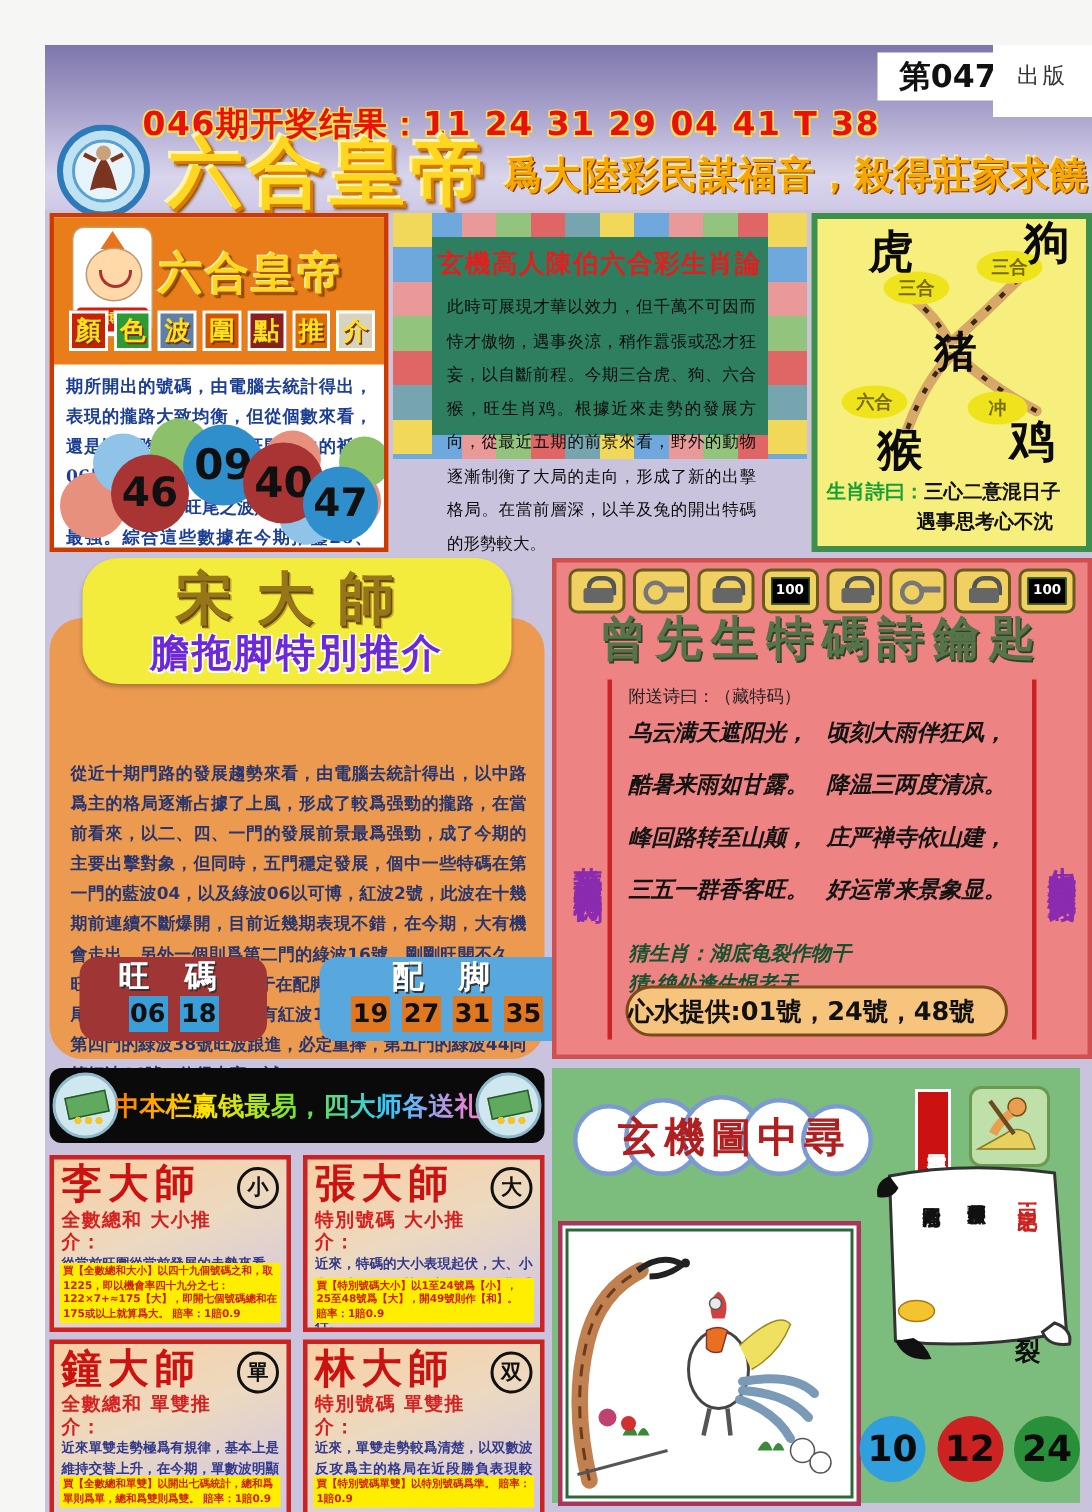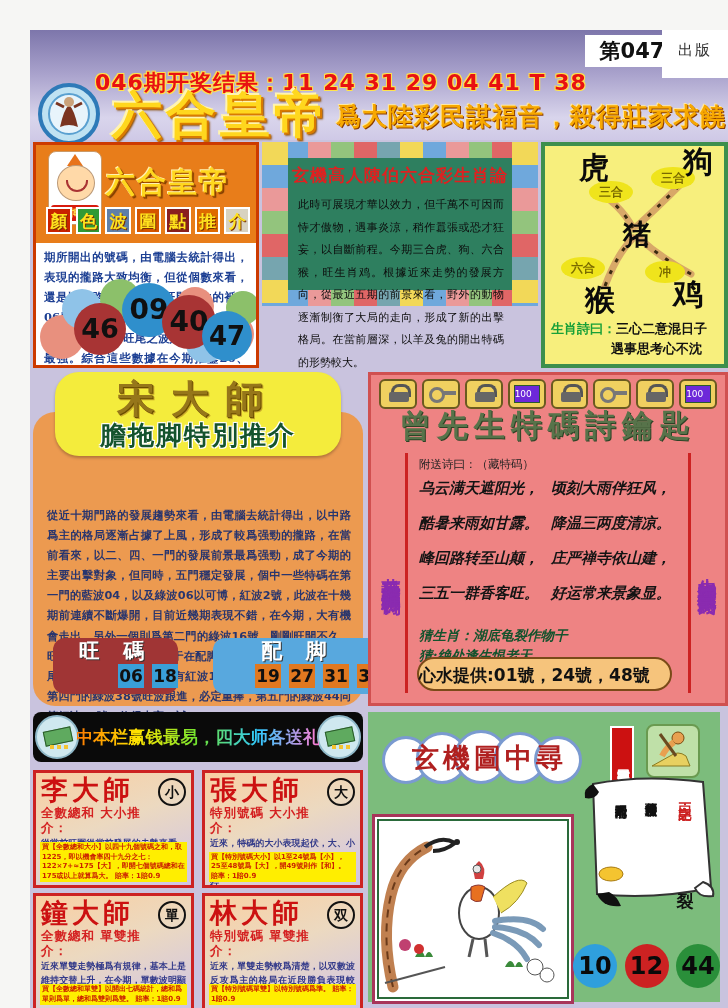--- a/index.html
+++ b/index.html
@@ -46,39 +46,39 @@
   
   .dpanel{position:absolute;left:541px;top:142px;width:187px;height:226px;background:#f7ef7d;border:4px solid #3d8f4d;box-sizing:border-box;}
   .d-poem{position:absolute;left:6px;bottom:6px;right:4px;font-size:13px;line-height:1.5;}
   .d-poem .lbl{color:#18a038;font-weight:bold;float:left;font-size:13px;}
   .d-poem .ln{color:#111;font-weight:bold;font-family:"DejaVu Serif","Liberation Serif",serif;}
   
   .spanel{position:absolute;left:33px;top:372px;width:330px;height:334px;}
   .s-orange{position:absolute;left:0;top:40px;right:0;bottom:0;background:#ec9a50;border-radius:22px;}
   .s-pill{position:absolute;left:22px;top:0;width:286px;height:84px;background:#f4ec3c;border-radius:24px;box-shadow:0 2px 3px rgba(0,0,0,.25);}
   .s-name{position:absolute;left:0;right:0;top:2px;text-align:center;font-size:38px;font-weight:bold;color:#96761a;letter-spacing:16px;text-shadow:1px 1px 0 #6a4c00,2px 2px 0 #c9a92a;}
-  .s-sub{position:absolute;left:0;right:0;top:46px;text-align:center;font-size:26px;font-weight:bold;color:#14532d;letter-spacing:2px;
+  .s-sub{position:absolute;left:0;right:0;top:46px;text-align:center;font-size:26px;font-weight:bold;color:#6d28d9;letter-spacing:2px;
          text-shadow:1px 1px 0 #fff,-1px -1px 0 #fff,1px -1px 0 #fff,-1px 1px 0 #fff;}
   .s-body{position:absolute;left:14px;right:12px;top:94px;font-size:11.3px;font-weight:bold;color:#28356e;line-height:1.78;text-align:justify;}
   .s-hot{position:absolute;left:20px;bottom:12px;width:125px;height:56px;background:#a03535;border-radius:12px;}
   .s-pair{position:absolute;left:180px;bottom:12px;width:170px;height:56px;background:#58a8de;border-radius:12px;}
   .s-boxlabel{text-align:center;font-size:21px;font-weight:bold;color:#fff;letter-spacing:8px;line-height:26px;text-shadow:1px 1px 0 #333;}
-  .s-nums{display:flex;justify-content:flex-end;gap:8px;}
+  .s-nums{display:flex;justify-content:center;gap:8px;}
   .s-num{width:26px;height:24px;font-size:17px;font-weight:bold;color:#101010;text-align:center;line-height:24px;}
   .s-hot .s-num{background:#3a9fd8;}
   .s-pair .s-num{background:#e07820;}
   
   .gpanel{position:absolute;left:368px;top:372px;width:360px;height:334px;background:#ee8383;border:3px solid #d05050;box-sizing:border-box;overflow:hidden;}
   .g-icons{position:absolute;left:8px;top:4px;right:8px;display:flex;gap:5px;}
   .g-tile{flex:1;height:26px;background:#f0d060;border:2px solid #6a5a20;border-radius:6px;position:relative;}
   .g-tile .shackle{position:absolute;left:10px;top:3px;width:14px;height:10px;border:3px solid #555;border-bottom:none;border-radius:8px 8px 0 0;}
   .g-tile .lockbody{position:absolute;left:8px;top:11px;width:20px;height:10px;background:#666;border-radius:2px;}
   .g-tile .keyring{position:absolute;left:5px;top:6px;width:10px;height:10px;border:3px solid #777;border-radius:50%;}
   .g-tile .keystem{position:absolute;left:18px;top:10px;width:14px;height:4px;background:#777;}
-  .g-tile .bill{position:absolute;left:4px;top:4px;right:4px;bottom:4px;background:#6d28d9;border:1px solid #2a5a2a;color:#fff;font-size:9px;font-weight:normal;line-height:16px;}
+  .g-tile .bill{position:absolute;left:4px;top:4px;right:4px;bottom:4px;background:#000000;border:1px solid #2a5a2a;color:#fff;font-size:9px;font-weight:bold;text-align:center;line-height:16px;}
   .g-title{position:absolute;left:0;right:0;top:30px;text-align:center;font-size:31px;font-weight:bold;color:#57734a;letter-spacing:6px;text-shadow:1px 1px 0 #2e4226;white-space:nowrap;}
   .g-vert{position:absolute;top:78px;bottom:10px;width:30px;writing-mode:vertical-rl;text-orientation:upright;font-size:19px;font-weight:bold;color:#8a2bb0;letter-spacing:2px;text-align:center;}
   .g-vl{left:4px;border-right:3px solid #cc2222;}
   .g-vr{right:4px;border-left:3px solid #cc2222;}
   .g-note{position:absolute;left:48px;top:82px;font-size:11.5px;color:#222;}
   .g-poem{position:absolute;left:48px;right:48px;top:104px;display:grid;grid-template-columns:1fr 1fr;row-gap:16px;column-gap:6px;
           font-size:15px;font-weight:bold;color:#141414;font-family:"DejaVu Serif","Liberation Serif",serif;font-style:italic;}
   .g-guess{position:absolute;left:48px;font-size:13.5px;font-weight:bold;color:#14532d;font-family:"DejaVu Serif","Liberation Serif",serif;font-style:italic;}
   .g-tip{position:absolute;left:46px;bottom:12px;width:255px;height:34px;background:#f6c47c;border:2px solid #7a4a18;border-radius:17px;
          font-size:17px;font-weight:bold;color:#111;text-align:left;line-height:32px;box-sizing:border-box;}
@@ -374,16 +374,16 @@
       <path d="M130 112 Q142 116 140 126 Q126 128 122 118 Z" fill="#fff" stroke="#333" stroke-width="2"></path>
       <ellipse cx="38" cy="104" rx="12" ry="7" fill="#f4c430" stroke="#a87a10"></ellipse>
       <text x="112" y="26" writing-mode="tb" font-size="13" font-weight="bold" fill="#cc2222" font-family="serif">一字記之曰：</text>
       <text x="112" y="108" writing-mode="tb" font-size="17" font-weight="bold" fill="#111" font-family="serif">裂</text>
       <text x="78" y="24" writing-mode="tb" font-size="12" font-weight="bold" fill="#111" font-family="serif">加強增雨傳甘露</text>
       <text x="48" y="26" writing-mode="tb" font-size="12" font-weight="bold" fill="#111" font-family="serif">三七前后降人間</text>
     </svg>
     <div class="x-balls">
       <div class="x-ball" style="background:#2f9fdd;">10</div>
       <div class="x-ball" style="background:#cc2222;">12</div>
-      <div class="x-ball" style="background:#2a8f3a;">44</div>
+      <div class="x-ball" style="background:#2a8f3a;">24</div>
     </div>
   </div>
 </div>
 
 </body></html>

